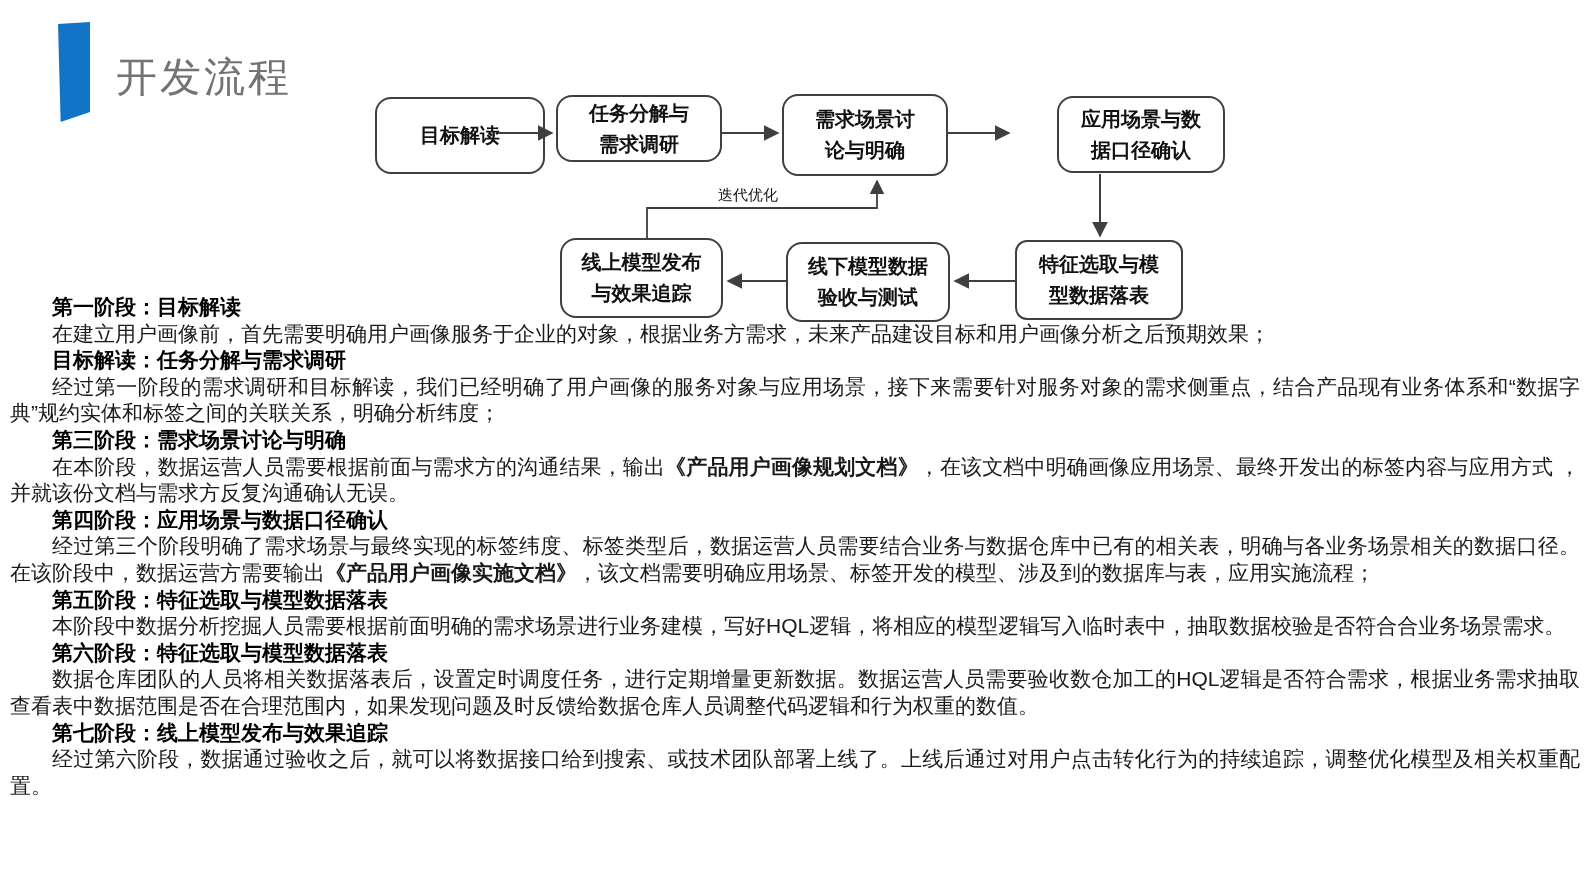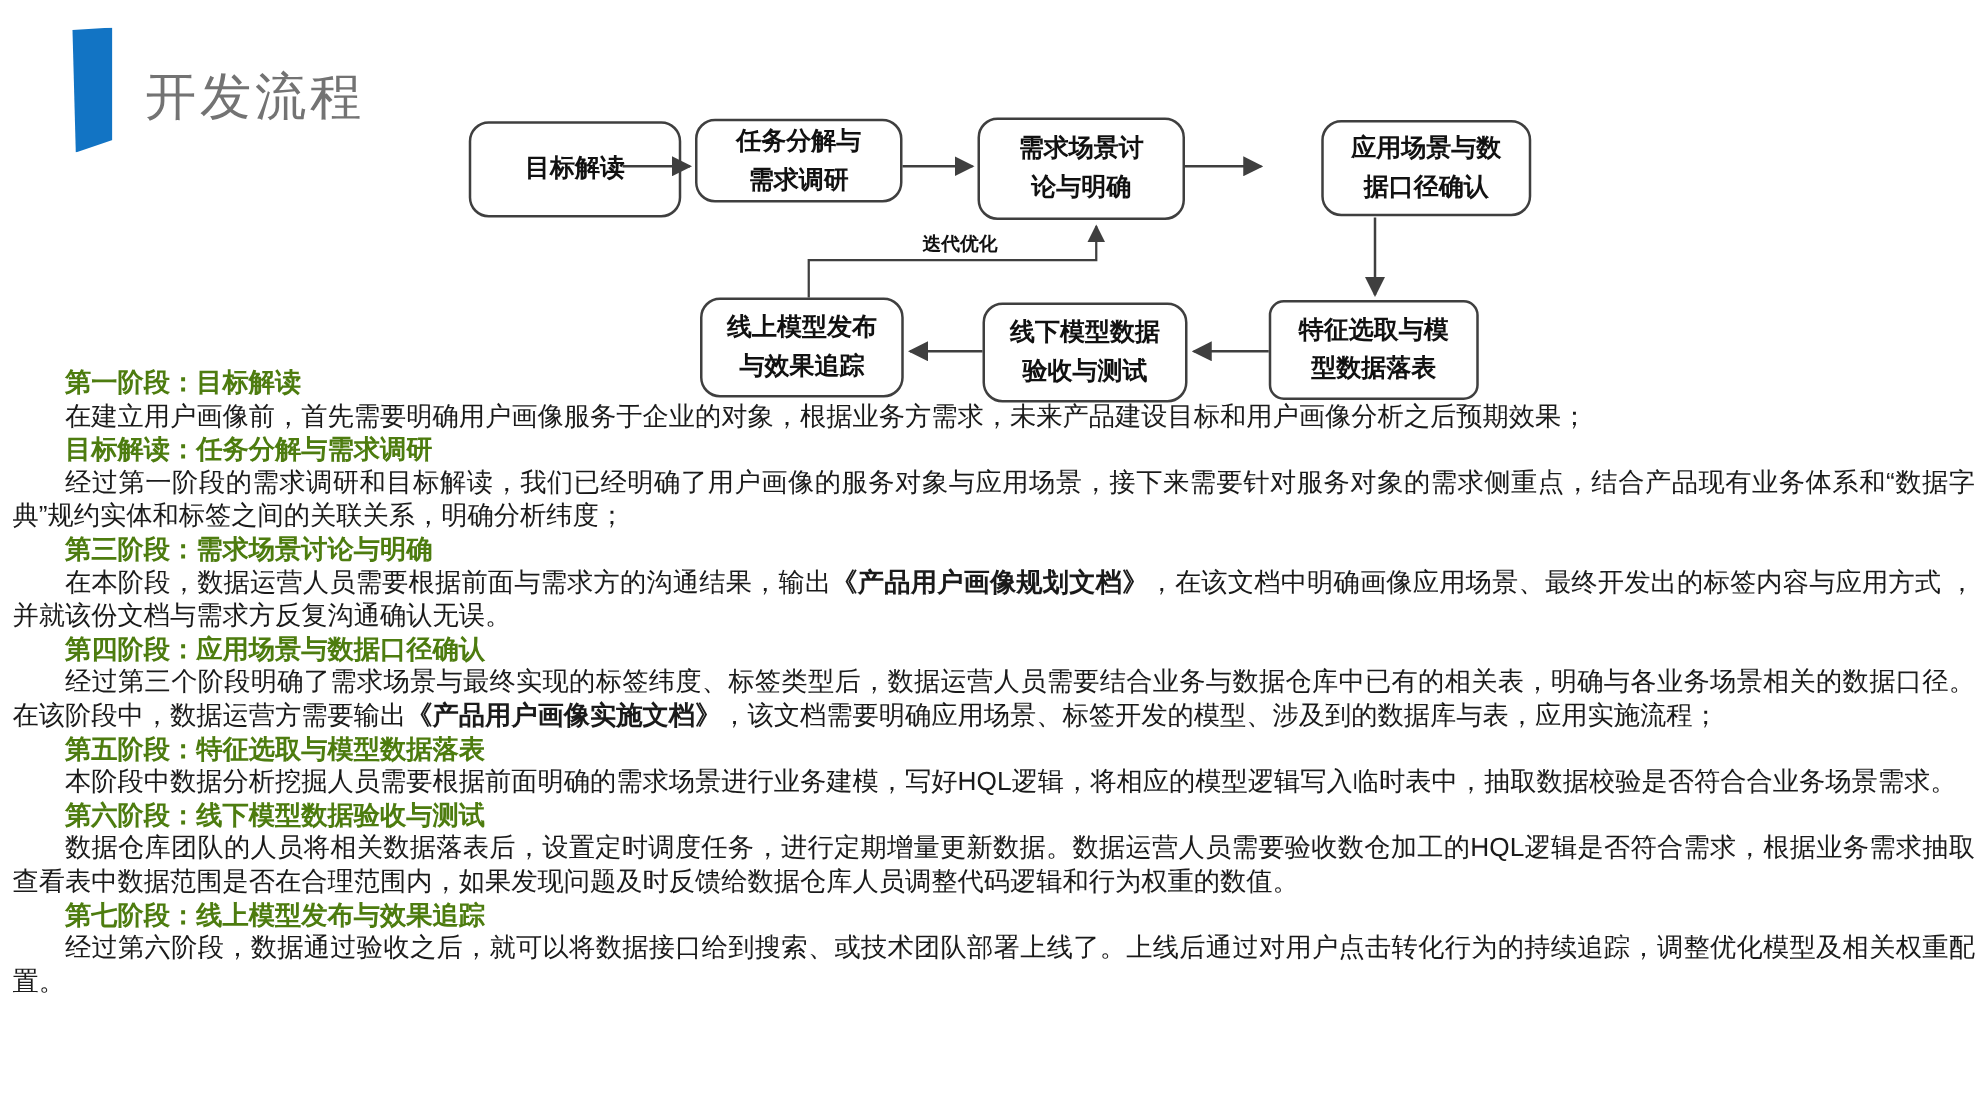--- a/index.html
+++ b/index.html
@@ -43,37 +43,37 @@
     font-size: 20px;
     font-weight: bold;
     line-height: 1.55;
     color: #111111;
   }
   .fc-svg { position: absolute; left: 0; top: 0; pointer-events: none; }
   .fc-feedback-label {
     position: absolute;
     left: 718px; top: 186px;
     width: 100px;
-    text-align: center;
+    text-align: left;
     font-size: 15px;
-    font-weight: bold;
+    font-weight: normal;
     color: #111111;
   }
 
   
   .stages-text {
     position: absolute;
     left: 10px; top: 294px;
     width: 1570px;
     font-size: 21px;
     line-height: 26.6px;
     text-align: justify;
   }
   .stage-heading {
-    color: #4d7c0f;
+    color: #000000;
     font-weight: bold;
     text-indent: 2em;
   }
   .stage-paragraph {
     text-indent: 2em;
     color: #1a1a1a;
   }
 </style>
 </head>
 <body>
@@ -113,17 +113,17 @@
     <p class="stage-heading">第一阶段：目标解读</p>
     <p class="stage-paragraph"><span>在建立用户画像前，首先需要明确用户画像服务于企业的对象，根据业务方需求，未来产品建设目标和用户画像分析之后预期效果；</span></p>
     <p class="stage-heading">目标解读：任务分解与需求调研</p>
     <p class="stage-paragraph"><span>经过第一阶段的需求调研和目标解读，我们已经明确了用户画像的服务对象与应用场景，接下来需要针对服务对象的需求侧重点，结合产品现有业务体系和“数据字典”规约实体和标签之间的关联关系，明确分析纬度；</span></p>
     <p class="stage-heading">第三阶段：需求场景讨论与明确</p>
     <p class="stage-paragraph"><span>在本阶段，数据运营人员需要根据前面与需求方的沟通结果，输出</span><span style="font-weight: bold;">《产品用户画像规划文档》</span><span>，在该文档中明确画像应用场景、最终开发出的标签内容与应用方式 ，并就该份文档与需求方反复沟通确认无误。</span></p>
     <p class="stage-heading">第四阶段：应用场景与数据口径确认</p>
     <p class="stage-paragraph"><span>经过第三个阶段明确了需求场景与最终实现的标签纬度、标签类型后，数据运营人员需要结合业务与数据仓库中已有的相关表，明确与各业务场景相关的数据口径。在该阶段中，数据运营方需要输出</span><span style="font-weight: bold;">《产品用户画像实施文档》</span><span>，该文档需要明确应用场景、标签开发的模型、涉及到的数据库与表，应用实施流程；</span></p>
     <p class="stage-heading">第五阶段：特征选取与模型数据落表</p>
     <p class="stage-paragraph"><span>本阶段中数据分析挖掘人员需要根据前面明确的需求场景进行业务建模，写好HQL逻辑，将相应的模型逻辑写入临时表中，抽取数据校验是否符合合业务场景需求。</span></p>
-    <p class="stage-heading">第六阶段：线下模型数据验收与测试</p>
+    <p class="stage-heading">第六阶段：特征选取与模型数据落表</p>
     <p class="stage-paragraph"><span>数据仓库团队的人员将相关数据落表后，设置定时调度任务，进行定期增量更新数据。数据运营人员需要验收数仓加工的HQL逻辑是否符合需求，根据业务需求抽取查看表中数据范围是否在合理范围内，如果发现问题及时反馈给数据仓库人员调整代码逻辑和行为权重的数值。</span></p>
     <p class="stage-heading">第七阶段：线上模型发布与效果追踪</p>
     <p class="stage-paragraph"><span>经过第六阶段，数据通过验收之后，就可以将数据接口给到搜索、或技术团队部署上线了。上线后通过对用户点击转化行为的持续追踪，调整优化模型及相关权重配置。</span></p>
   </div>
 
 </body></html>

